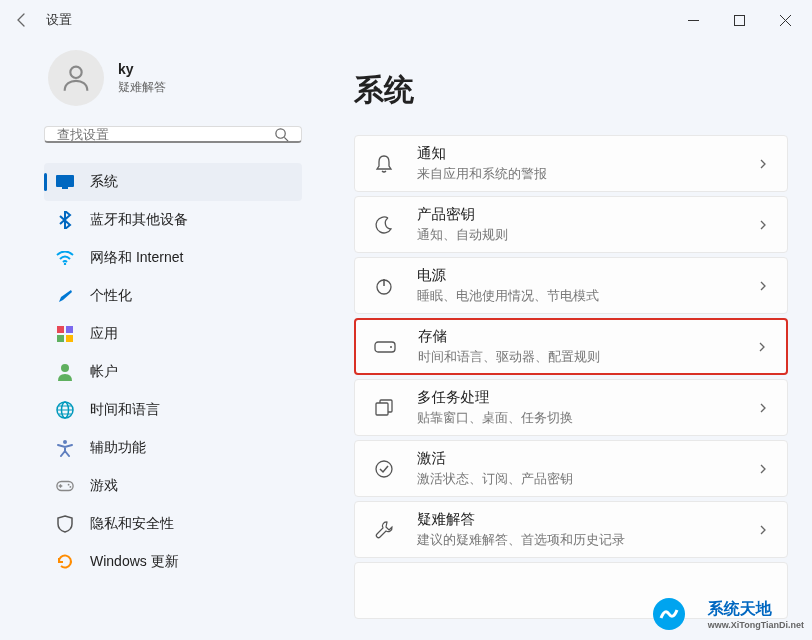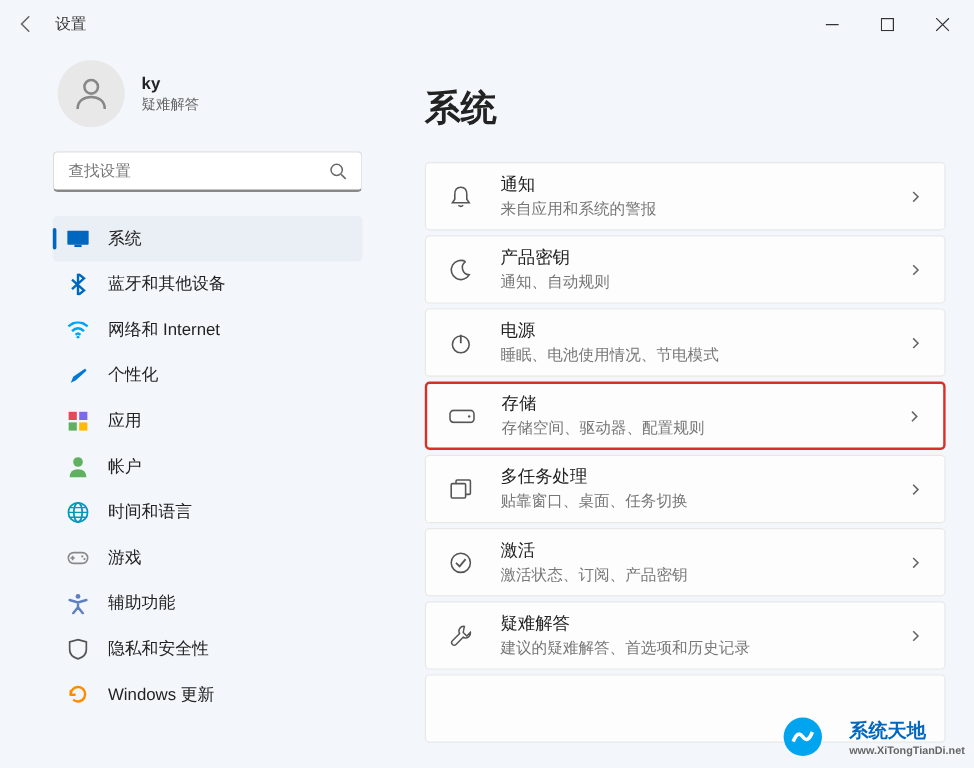--- a/index.html
+++ b/index.html
@@ -12,21 +12,21 @@
     .titlebar-btn { width: 46px; height: 32px; display: flex; align-items: center; justify-content: center; color: #333; }
     
     .main { display: flex; height: calc(100% - 40px); margin-left: 24px; }
     
     .sidebar { width: 300px; padding: 10px 0 0 20px; }
     .user { display: flex; align-items: center; margin-bottom: 20px; padding-left: 4px; }
     .avatar { width: 56px; height: 56px; border-radius: 50%; background: #e8e8e8; display: flex; align-items: center; justify-content: center; color: #888; margin-right: 14px; }
     .user-name { font-size: 14px; font-weight: 600; color: #222; }
     .user-sub { font-size: 12px; color: #666; margin-top: 2px; }
     
-    .search { width: 258px; height: 34px; background: #fff; border: 1px solid #dcdcdc; border-bottom: 2px solid #888; border-radius: 4px; display: flex; align-items: center; padding: 0 12px; margin-bottom: 20px; }
+    .search { width: 258px; height: 17px; background: #fff; border: 1px solid #dcdcdc; border-bottom: 2px solid #888; border-radius: 4px; display: flex; align-items: center; padding: 0 12px; margin-bottom: 20px; }
     .search input { flex: 1; border: none; outline: none; font-size: 13px; color: #333; background: transparent; }
     .search-icon { color: #666; }
     
     .nav { }
     .nav-item { width: 258px; height: 38px; display: flex; align-items: center; padding: 0 12px; border-radius: 4px; cursor: pointer; position: relative; }
     .nav-item.active { background: #eaeef5; }
     .nav-item.active::before { content: ""; position: absolute; left: 0; top: 10px; bottom: 10px; width: 3px; background: #0067c0; border-radius: 2px; }
     .nav-icon { width: 18px; height: 18px; display: flex; align-items: center; justify-content: center; margin-right: 16px; }
     .nav-label { font-size: 14px; color: #222; }
     
@@ -161,40 +161,40 @@
             <svg width="18" height="18" viewBox="0 0 18 18">
               <circle cx="9" cy="9" r="8" stroke="#0099bc" stroke-width="1.5" fill="none"></circle>
               <ellipse cx="9" cy="9" rx="3.5" ry="8" stroke="#0099bc" stroke-width="1.5" fill="none"></ellipse>
               <path d="M1 9 H17 M2.5 5 H15.5 M2.5 13 H15.5" stroke="#0099bc" stroke-width="1.2"></path>
             </svg>
           </span>
           <span class="nav-label">时间和语言</span>
         </div>
         <div class="nav-item">
           <span class="nav-icon">
+            <svg width="18" height="18" viewBox="0 0 18 18">
+              <circle cx="9" cy="3" r="2" fill="#5f7fbf"></circle>
+              <path d="M2 6 L9 8 L16 6 M9 8 V12 M9 12 L5 17 M9 12 L13 17" stroke="#5f7fbf" stroke-width="2" fill="none" stroke-linecap="round"></path>
+            </svg>
+          </span>
+          <span class="nav-label">辅助功能</span>
+        </div>
+        <div class="nav-item">
+          <span class="nav-icon">
             <svg width="20" height="14" viewBox="0 0 20 14">
               <rect x="1" y="2" width="18" height="10" rx="5" fill="none" stroke="#888" stroke-width="1.5"></rect>
               <path d="M5 5 V9 M3 7 H7" stroke="#888" stroke-width="1.5"></path>
               <circle cx="14" cy="5.5" r="1" fill="#888"></circle>
               <circle cx="16" cy="8" r="1" fill="#888"></circle>
             </svg>
           </span>
           <span class="nav-label">游戏</span>
         </div>
         <div class="nav-item">
           <span class="nav-icon">
-            <svg width="18" height="18" viewBox="0 0 18 18">
-              <circle cx="9" cy="3" r="2" fill="#5f7fbf"></circle>
-              <path d="M2 6 L9 8 L16 6 M9 8 V12 M9 12 L5 17 M9 12 L13 17" stroke="#5f7fbf" stroke-width="2" fill="none" stroke-linecap="round"></path>
-            </svg>
-          </span>
-          <span class="nav-label">辅助功能</span>
-        </div>
-        <div class="nav-item">
-          <span class="nav-icon">
             <svg width="16" height="18" viewBox="0 0 16 18">
               <path d="M8 1 L15 3 V9 Q15 15 8 17 Q1 15 1 9 V3 Z" fill="none" stroke="#555" stroke-width="1.5"></path>
             </svg>
           </span>
           <span class="nav-label">隐私和安全性</span>
         </div>
         <div class="nav-item">
           <span class="nav-icon">
             <svg width="18" height="18" viewBox="0 0 18 18">
               <path d="M3 9 A6 6 0 1 1 5 13" stroke="#ff8c00" stroke-width="2" fill="none"></path>
@@ -260,21 +260,21 @@
         </div>
         <div class="card highlight">
           <span class="card-icon">
             <svg width="22" height="12" viewBox="0 0 22 12">
               <rect x="1" y="1" width="20" height="10" rx="3" stroke="currentColor" stroke-width="1.3" fill="none"></rect>
               <circle cx="17" cy="6" r="1" fill="currentColor"></circle>
             </svg>
           </span>
           <div class="card-text">
             <div class="card-title">存储</div>
-            <div class="card-sub">存储空间、驱动器、配置规则</div>
+            <div class="card-sub">时间和语言、驱动器、配置规则</div>
           </div>
           <span class="card-chevron">
             <svg width="12" height="12" viewBox="0 0 12 12">
               <path d="M4 2 L8 6 L4 10" stroke="currentColor" stroke-width="1.3" fill="none"></path>
             </svg>
           </span>
         </div>
         <div class="card">
           <span class="card-icon">
             <svg width="20" height="20" viewBox="0 0 20 20">

